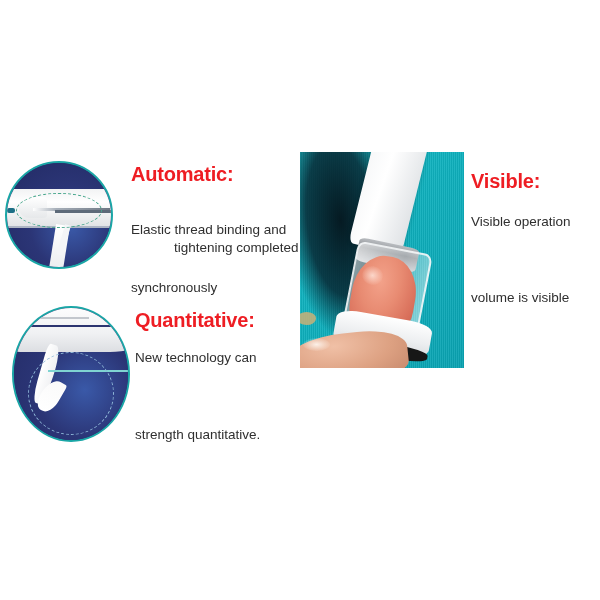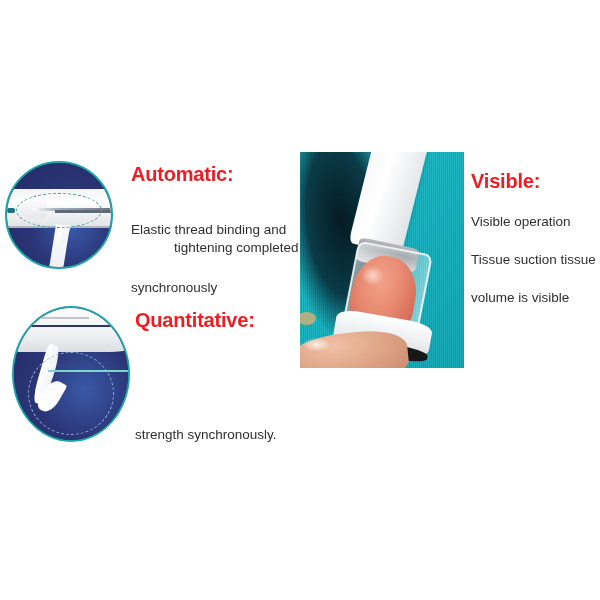--- a/index.html
+++ b/index.html
@@ -386,35 +386,35 @@
     <div class="c2-bar"></div>
     <div class="c2-bar-line"></div>
     <div class="c2-bar-line2"></div>
     <div class="c2-clip"></div>
     <div class="c2-clip-curve"></div>
     <div class="c2-thread"></div>
     <div class="dashed-circle"></div>
   </div>
 
   <div class="feature-heading" id="head-quantitative">Quantitative:</div>
-  <div class="body-line" id="quant-l3">strength synchronously.</div>
+  <div class="body-line" id="quant-l1">New technology can</div>
+  <div class="body-line" id="quant-l3">strength quantitative.</div>
 
   <div id="photo">
     <div class="ph-fabric"></div>
     <div class="ph-shadow"></div>
     <div class="ph-handle"></div>
     <div class="ph-collar"></div>
     <div class="ph-chamber"></div>
     <div class="ph-tissue"></div>
     <div class="ph-tissue-spec"></div>
     <div class="ph-capbase"></div>
     <div class="ph-oring"></div>
     <div class="ph-finger"></div>
     <div class="ph-finger-spec"></div>
     <div class="ph-speck"></div>
   </div>
 
   <div class="feature-heading" id="head-visible">Visible:</div>
   <div class="body-line" id="vis-l1">Visible operation</div>
-  <div class="body-line" id="vis-l2">Tissue suction tissue</div>
   <div class="body-line" id="vis-l3">volume is visible</div>
 
 </div>
 
 </body></html>

